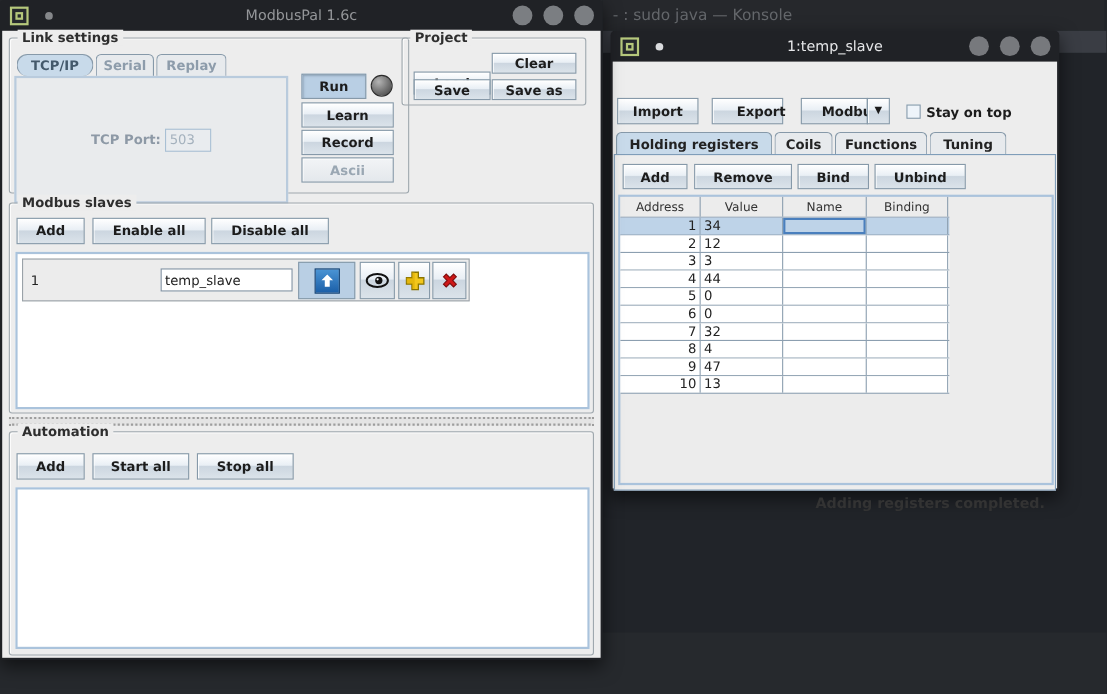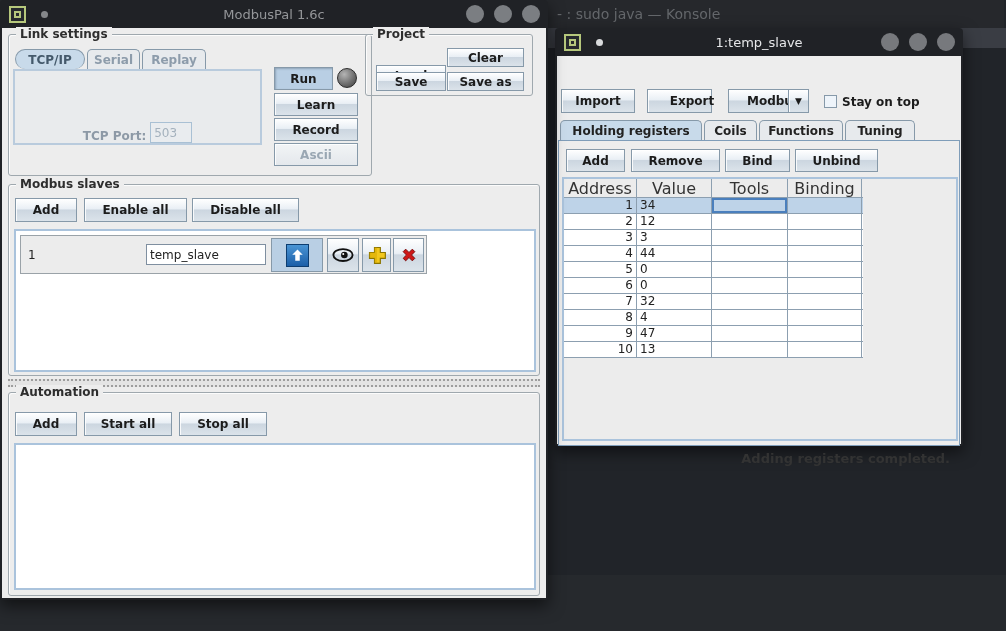--- a/index.html
+++ b/index.html
@@ -53,21 +53,21 @@
   .icon-btn { position:absolute; display:flex; align-items:center; justify-content:center;
               background:linear-gradient(#ffffff,#e9eff5 45%,#ccd6e0 50%,#dbe3ea);
               border:1px solid #8699a9; }
   .icon-btn.toggled { background:#b9cfe4; }
   .chk { position:absolute; width:13px; height:13px; background:#eef4fa; border:1px solid #8699a9; }
   .list-panel { position:absolute; background:#ffffff; border:2px solid #aac3dc; }
 
   
   .scrollpane { position:absolute; background:#ececec; border:2px solid #aac3dc; }
   .thead { display:flex; height:19px; background:#ececec; border-bottom:1px solid #8c9fb0; }
-  .thead .hc { display:flex; align-items:center; justify-content:center; font-size:16px; color:#333;
+  .thead .hc { display:flex; align-items:center; justify-content:center; font-size:11px; color:#333;
                border-right:1px solid #8c9fb0; }
   .trow { display:flex; height:16px; background:#ffffff; border-bottom:1px solid #8c9fb0; }
   .trow .tc { font-size:12px; color:#222; border-right:1px solid #8c9fb0; line-height:15px;
               overflow:hidden; white-space:nowrap; }
   .tc.addr { text-align:right; padding-right:3px; }
   .tc.val  { text-align:left; padding-left:3px; }
   .trow.selected { background:#bed3e8; }
   .trow.selected .tc { background:#bed3e8; }
   .tc.focused { box-shadow:inset 0 0 0 2px #4a7fbd; }
   .c0 { width:73px; } .c1 { width:75px; } .c2 { width:76px; } .c3 { width:74px; border-right:1px solid #8c9fb0; }
@@ -106,23 +106,23 @@
         <span class="t-circle" style="background:#7b7e82;"></span>
       </span>
     </div>
     <div class="win-body">
 
       <div class="group" style="left:6px; top:6px; width:364px; height:142px;">
         <span class="group-title">Link settings</span>
         <div class="tab selected dimsel" style="left:6px; top:14px; width:70px;border-radius:10px;">TCP/IP</div>
         <div class="tab dim" style="left:78px; top:14px; width:53px;">Serial</div>
         <div class="tab dim" style="left:133px; top:14px; width:64px;">Replay</div>
-        <div style="position:absolute; left:4px; top:34px; width:249px; height:76px;
+        <div style="position:absolute; left:4px; top:34px; width:249px; height:116px;
                     background:#e9ebed; border:2px solid #b9cbdd; display:flex;
-                    align-items:flex-end; justify-content:center; gap:4px;">
+                    align-items:center; justify-content:center; gap:4px;">
           <span style="font-size:12px; font-weight:bold; color:#8d99a6;">TCP Port:</span>
           <input class="field disabled" style="position: static; width: 42px; height: 21px;" readonly="" value="503">
         </div>
         <div class="btn toggled" style="left:265px; top:32px; width:59px; height:23px;">Run</div>
         <div class="led" style="left:328px; top:33px;"></div>
         <div class="btn" style="left:265px; top:58px; width:84px; height:23px;">Learn</div>
         <div class="btn" style="left:265px; top:83px; width:84px; height:23px;">Record</div>
         <div class="btn disabled" style="left:265px; top:108px; width:84px; height:23px;">Ascii</div>
       </div>
 
@@ -221,21 +221,21 @@
         <div class="btn" style="left:7px; top:8px; width:59px; height:23px;">Add</div>
         <div class="btn" style="left:72px; top:8px; width:89px; height:23px;">Remove</div>
         <div class="btn" style="left:166px; top:8px; width:65px; height:23px;">Bind</div>
         <div class="btn" style="left:236px; top:8px; width:83px; height:23px;">Unbind</div>
 
         <div class="scrollpane" style="left:3px; top:36px; width:396px; height:264px;">
           <div style="width:299px;">
             <div class="thead">
               <div class="hc c0">Address</div>
               <div class="hc c1">Value</div>
-              <div class="hc c2">Tools</div>
+              <div class="hc c2">Name</div>
               <div class="hc c3">Binding</div>
             </div>
             <div class="trow selected">
               <div class="tc addr c0">1</div>
               <div class="tc val c1">34</div>
               <div class="tc c2 focused"></div>
               <div class="tc c3"></div>
             </div>
             <div class="trow">
               <div class="tc addr c0">2</div>

